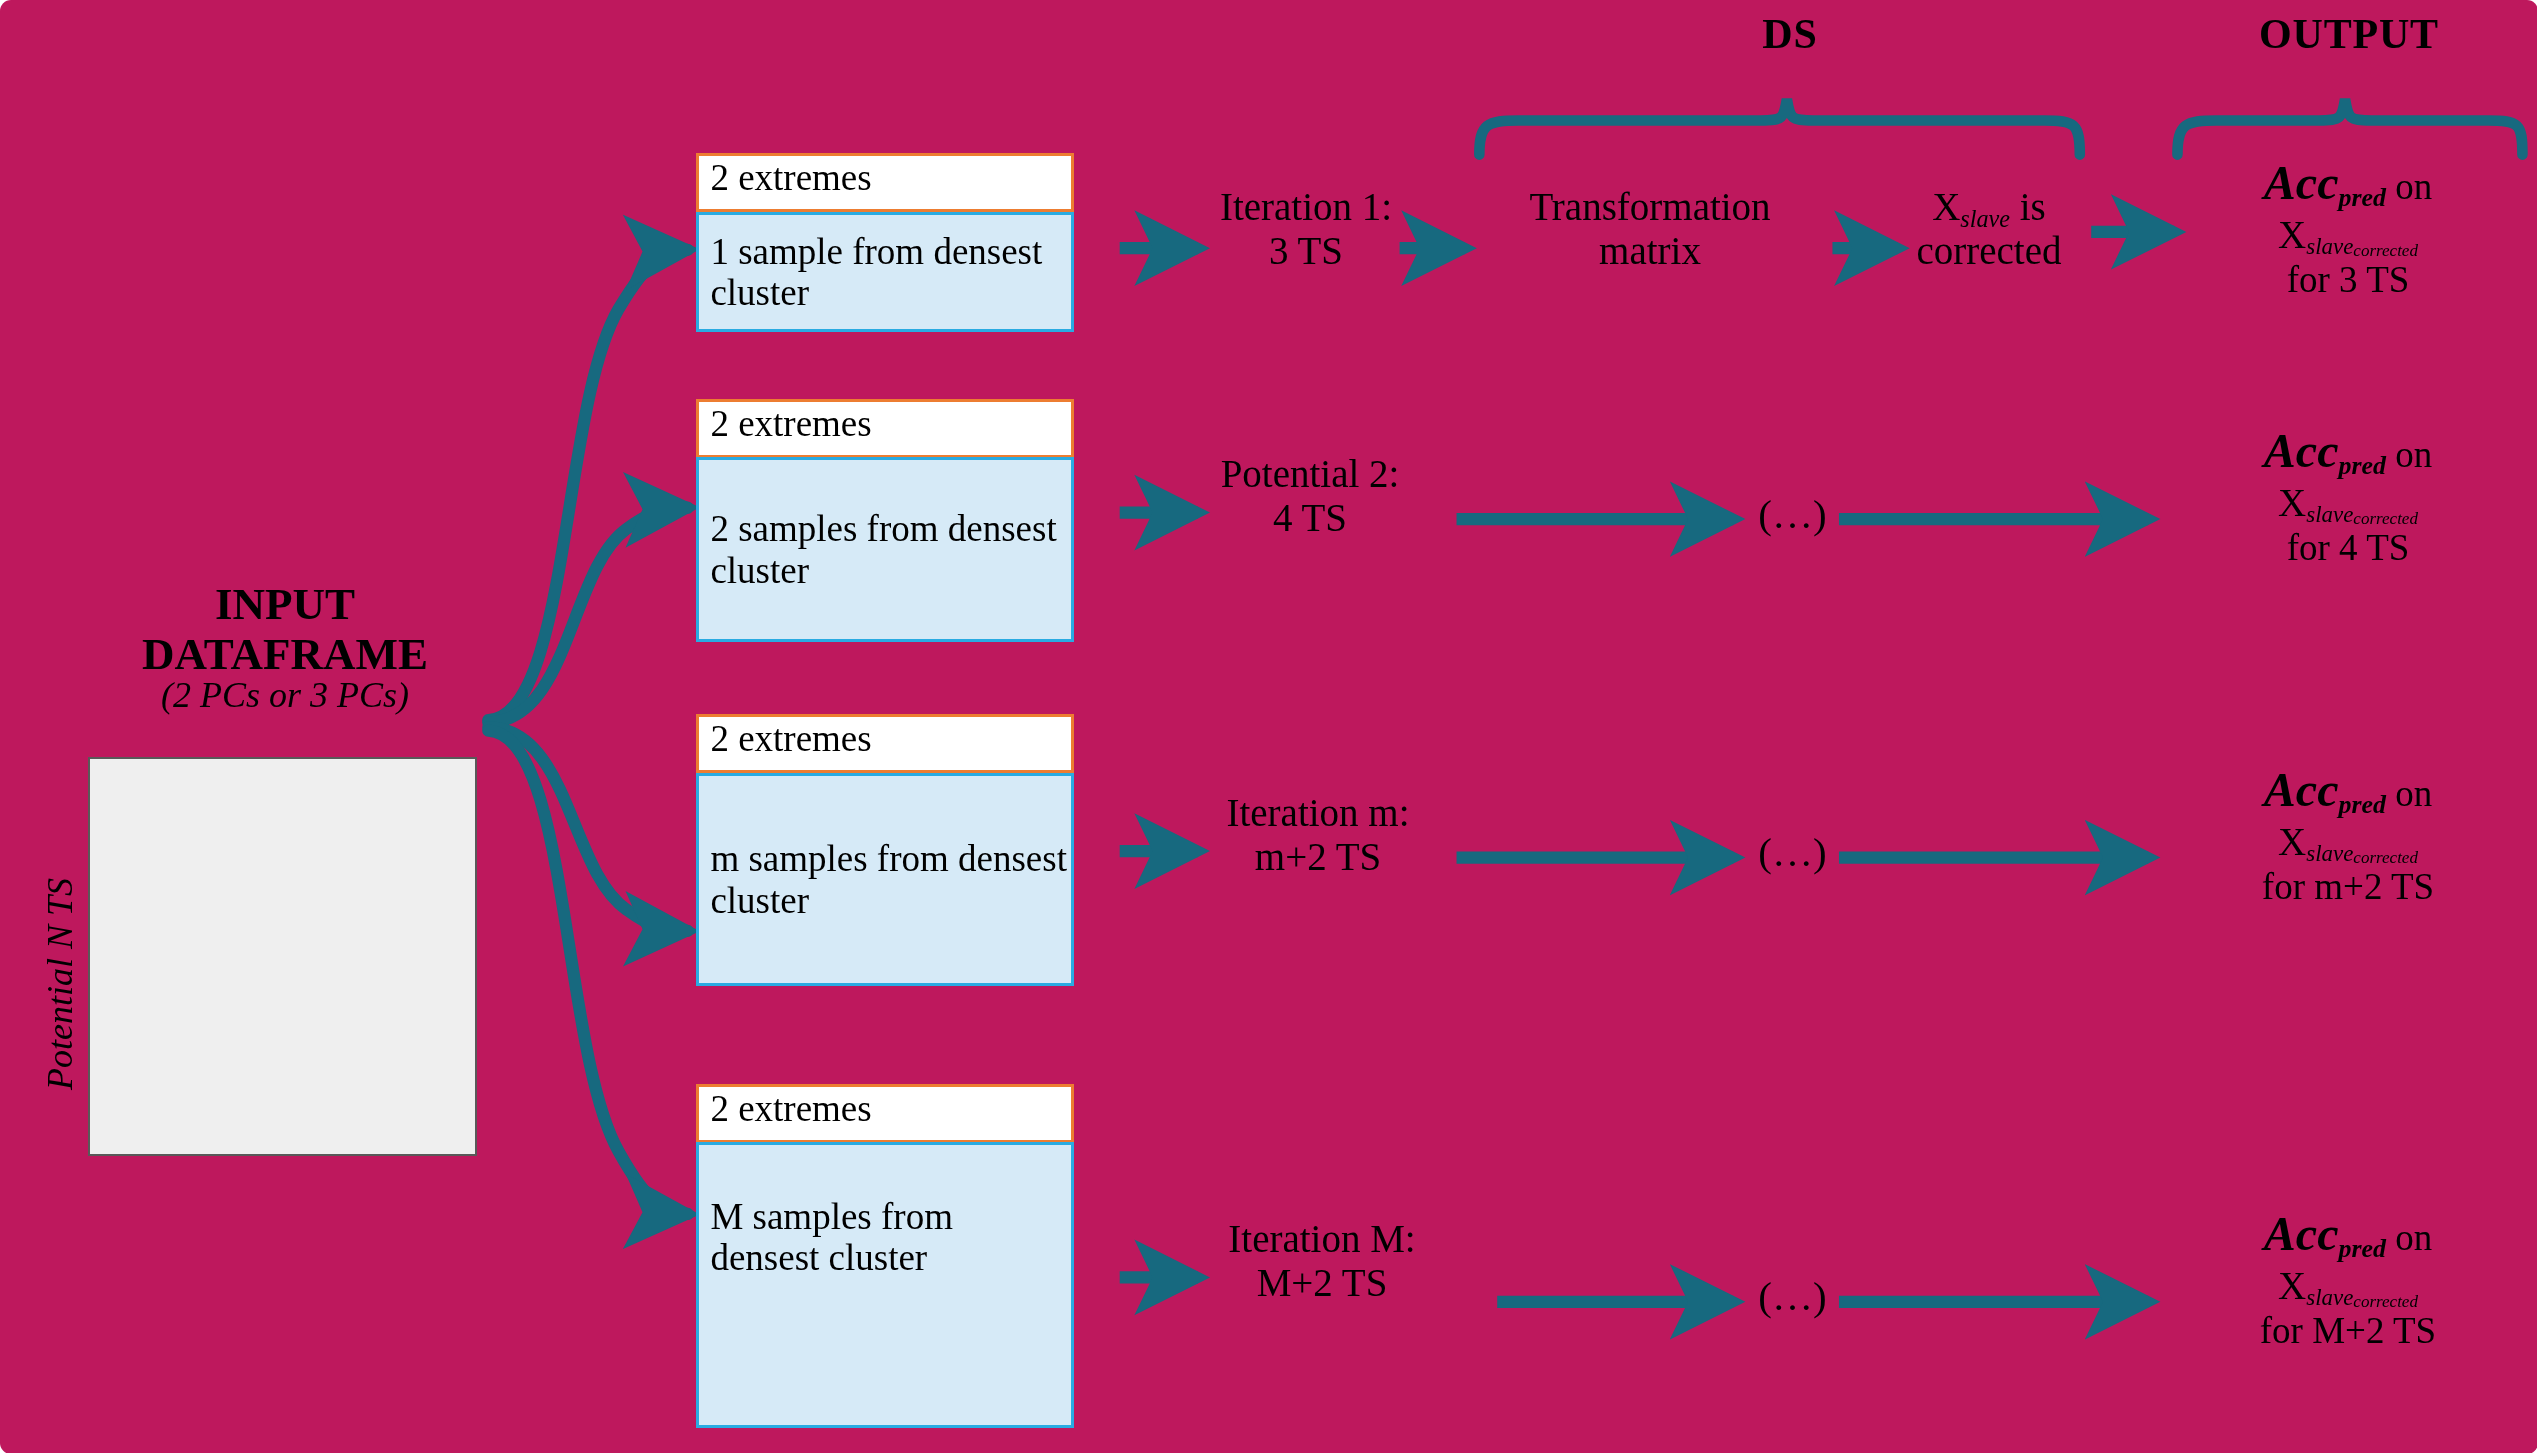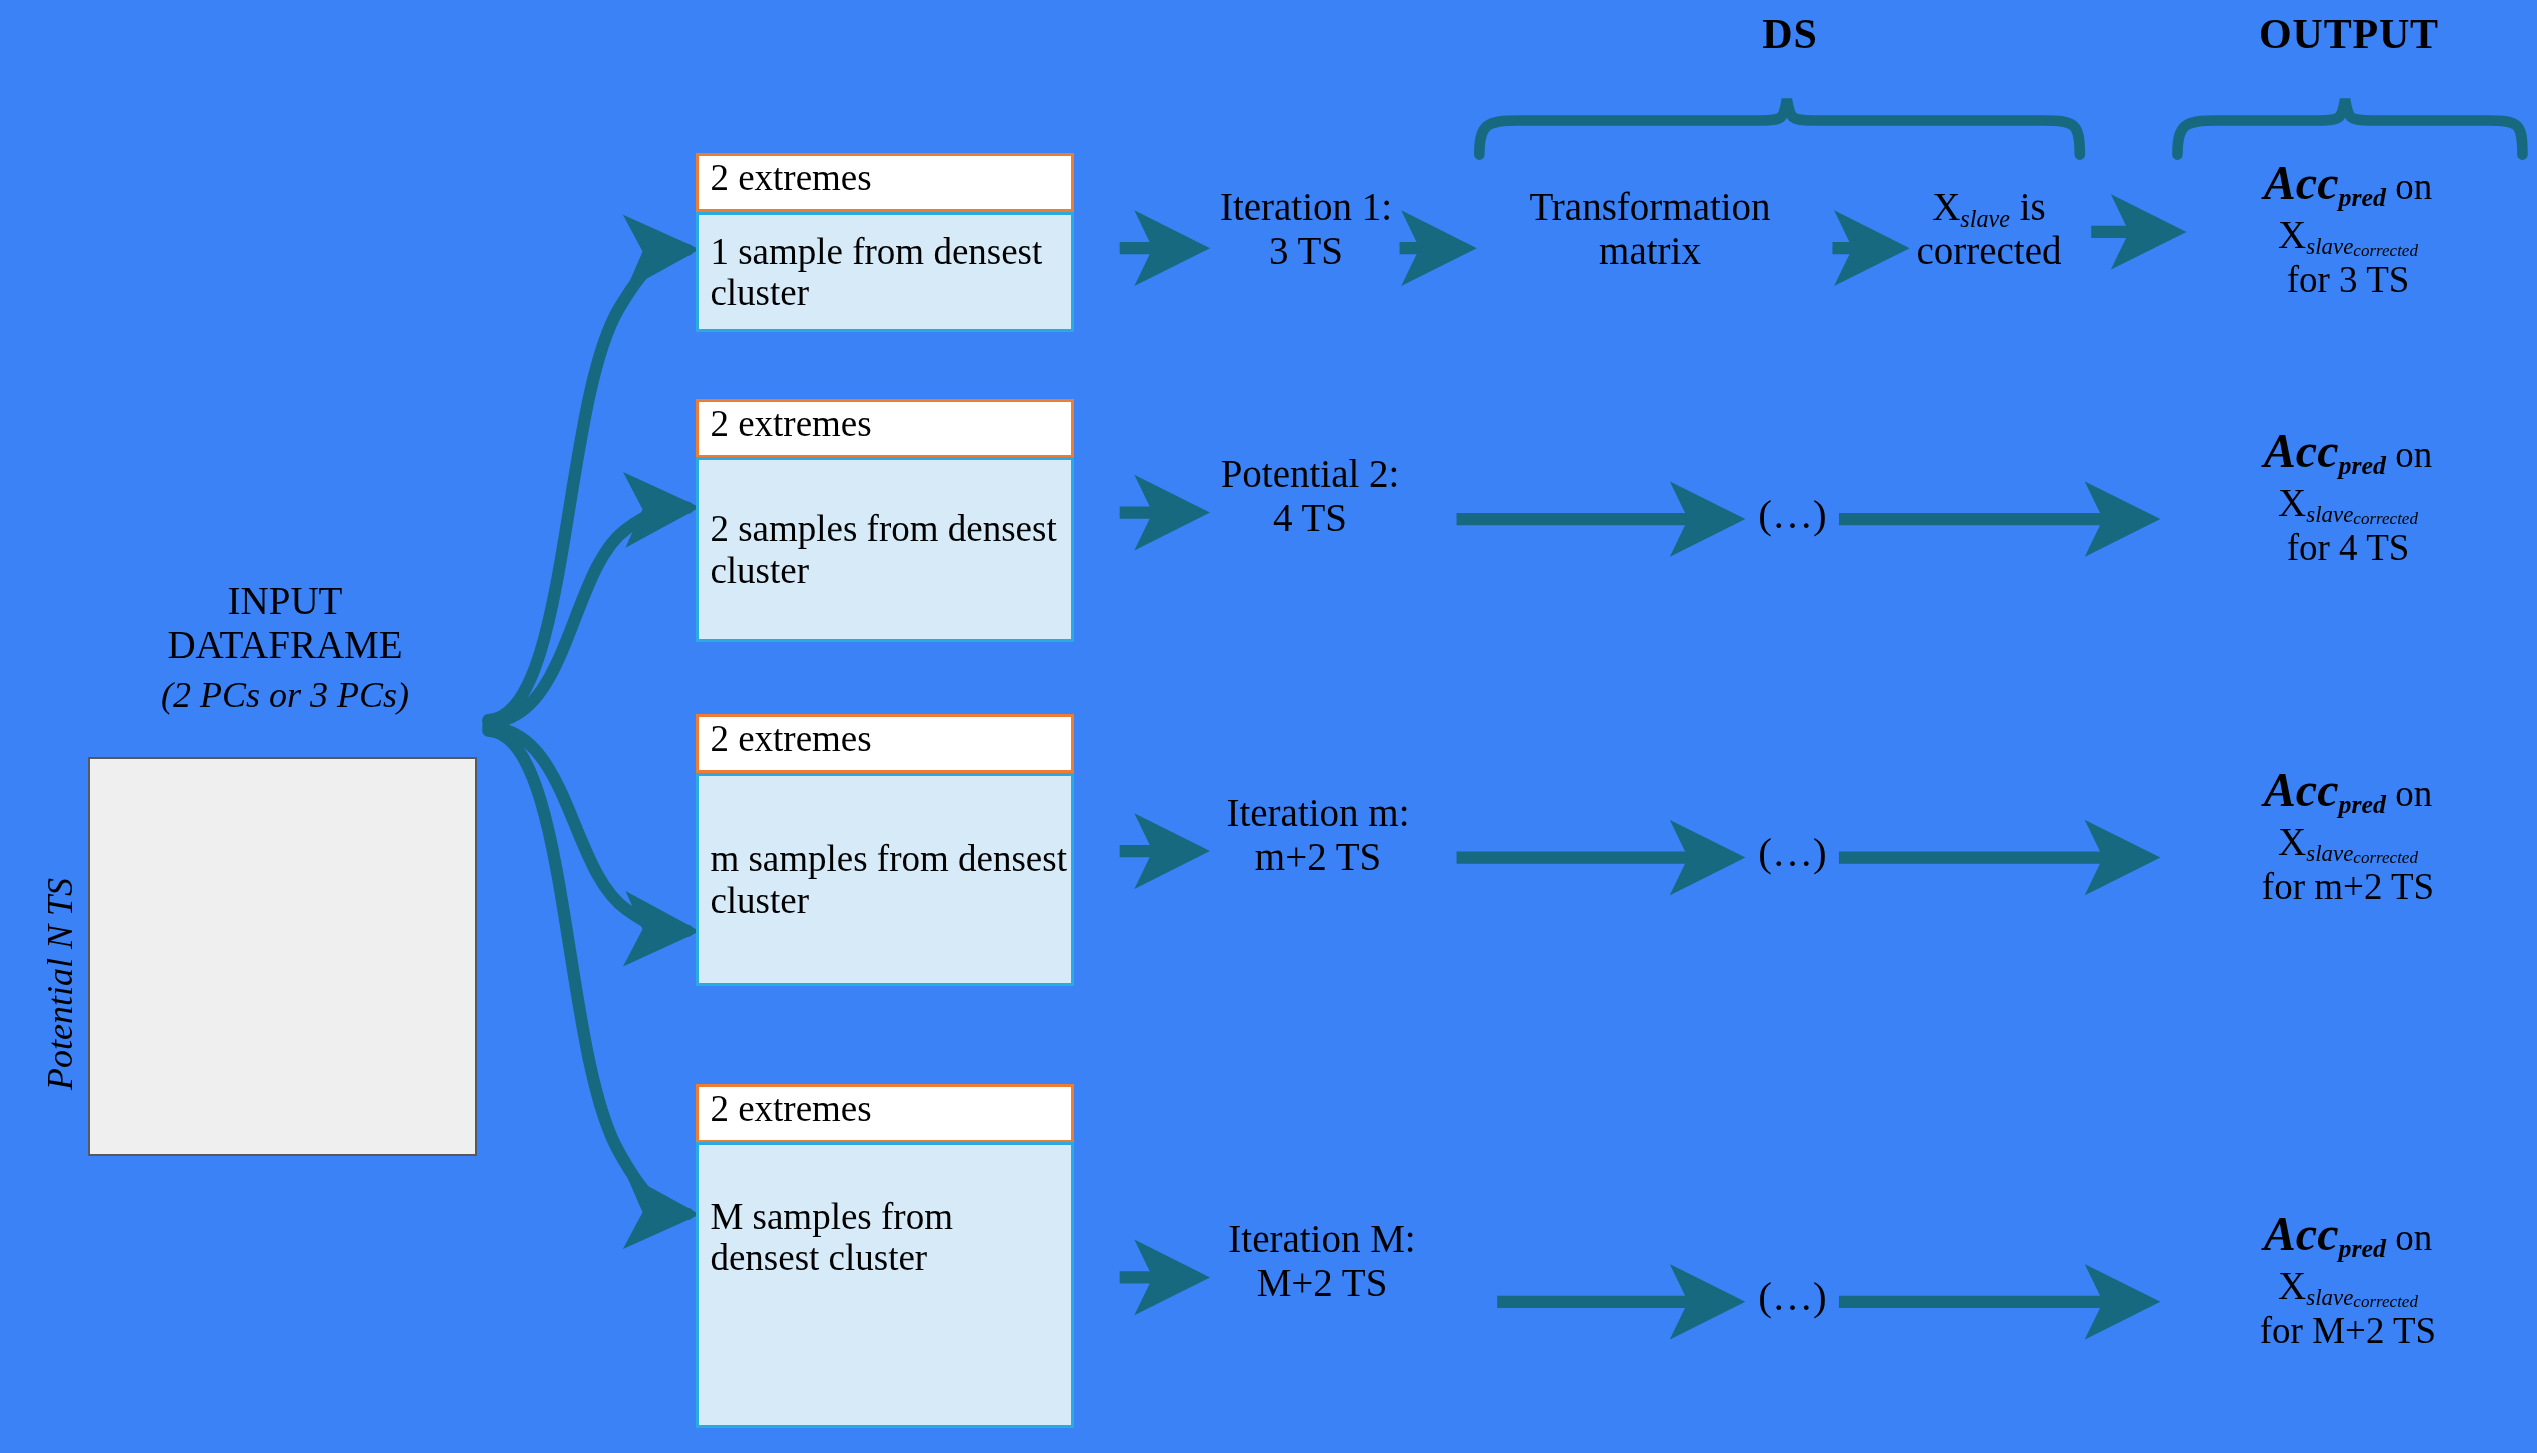--- a/index.html
+++ b/index.html
@@ -4,47 +4,49 @@
 <style>
   html, body {
     margin: 0;
     padding: 0;
     background: #ffffff;
   }
   #canvas {
     position: relative;
     width: 2538px;
     height: 1454px;
-    background: #3b82f6;
+    background: #be185d;
     font-family: "Liberation Serif", "DejaVu Serif", serif;
     color: #000000;
     overflow: hidden;
+    border-radius: 11px;
   }
   .abs { position: absolute; }
 
   
   .group-header {
     font-weight: bold;
     font-size: 42px;
     text-align: center;
     letter-spacing: 0.8px;
   }
 
   
   .extremes-title {
     font-weight: bold;
     font-size: 37px;
     line-height: 1.22;
     text-align: center;
   }
   .input-title {
-    font-size: 39px;
+    font-size: 45px;
     line-height: 1.12;
     text-align: center;
     white-space: nowrap;
+    font-weight: bold;
   }
   .input-sub {
     font-style: italic;
     font-size: 36px;
     text-align: center;
     white-space: nowrap;
   }
   .dataframe-box {
     background: #efefef;
     border: 2.4px solid #595959;

